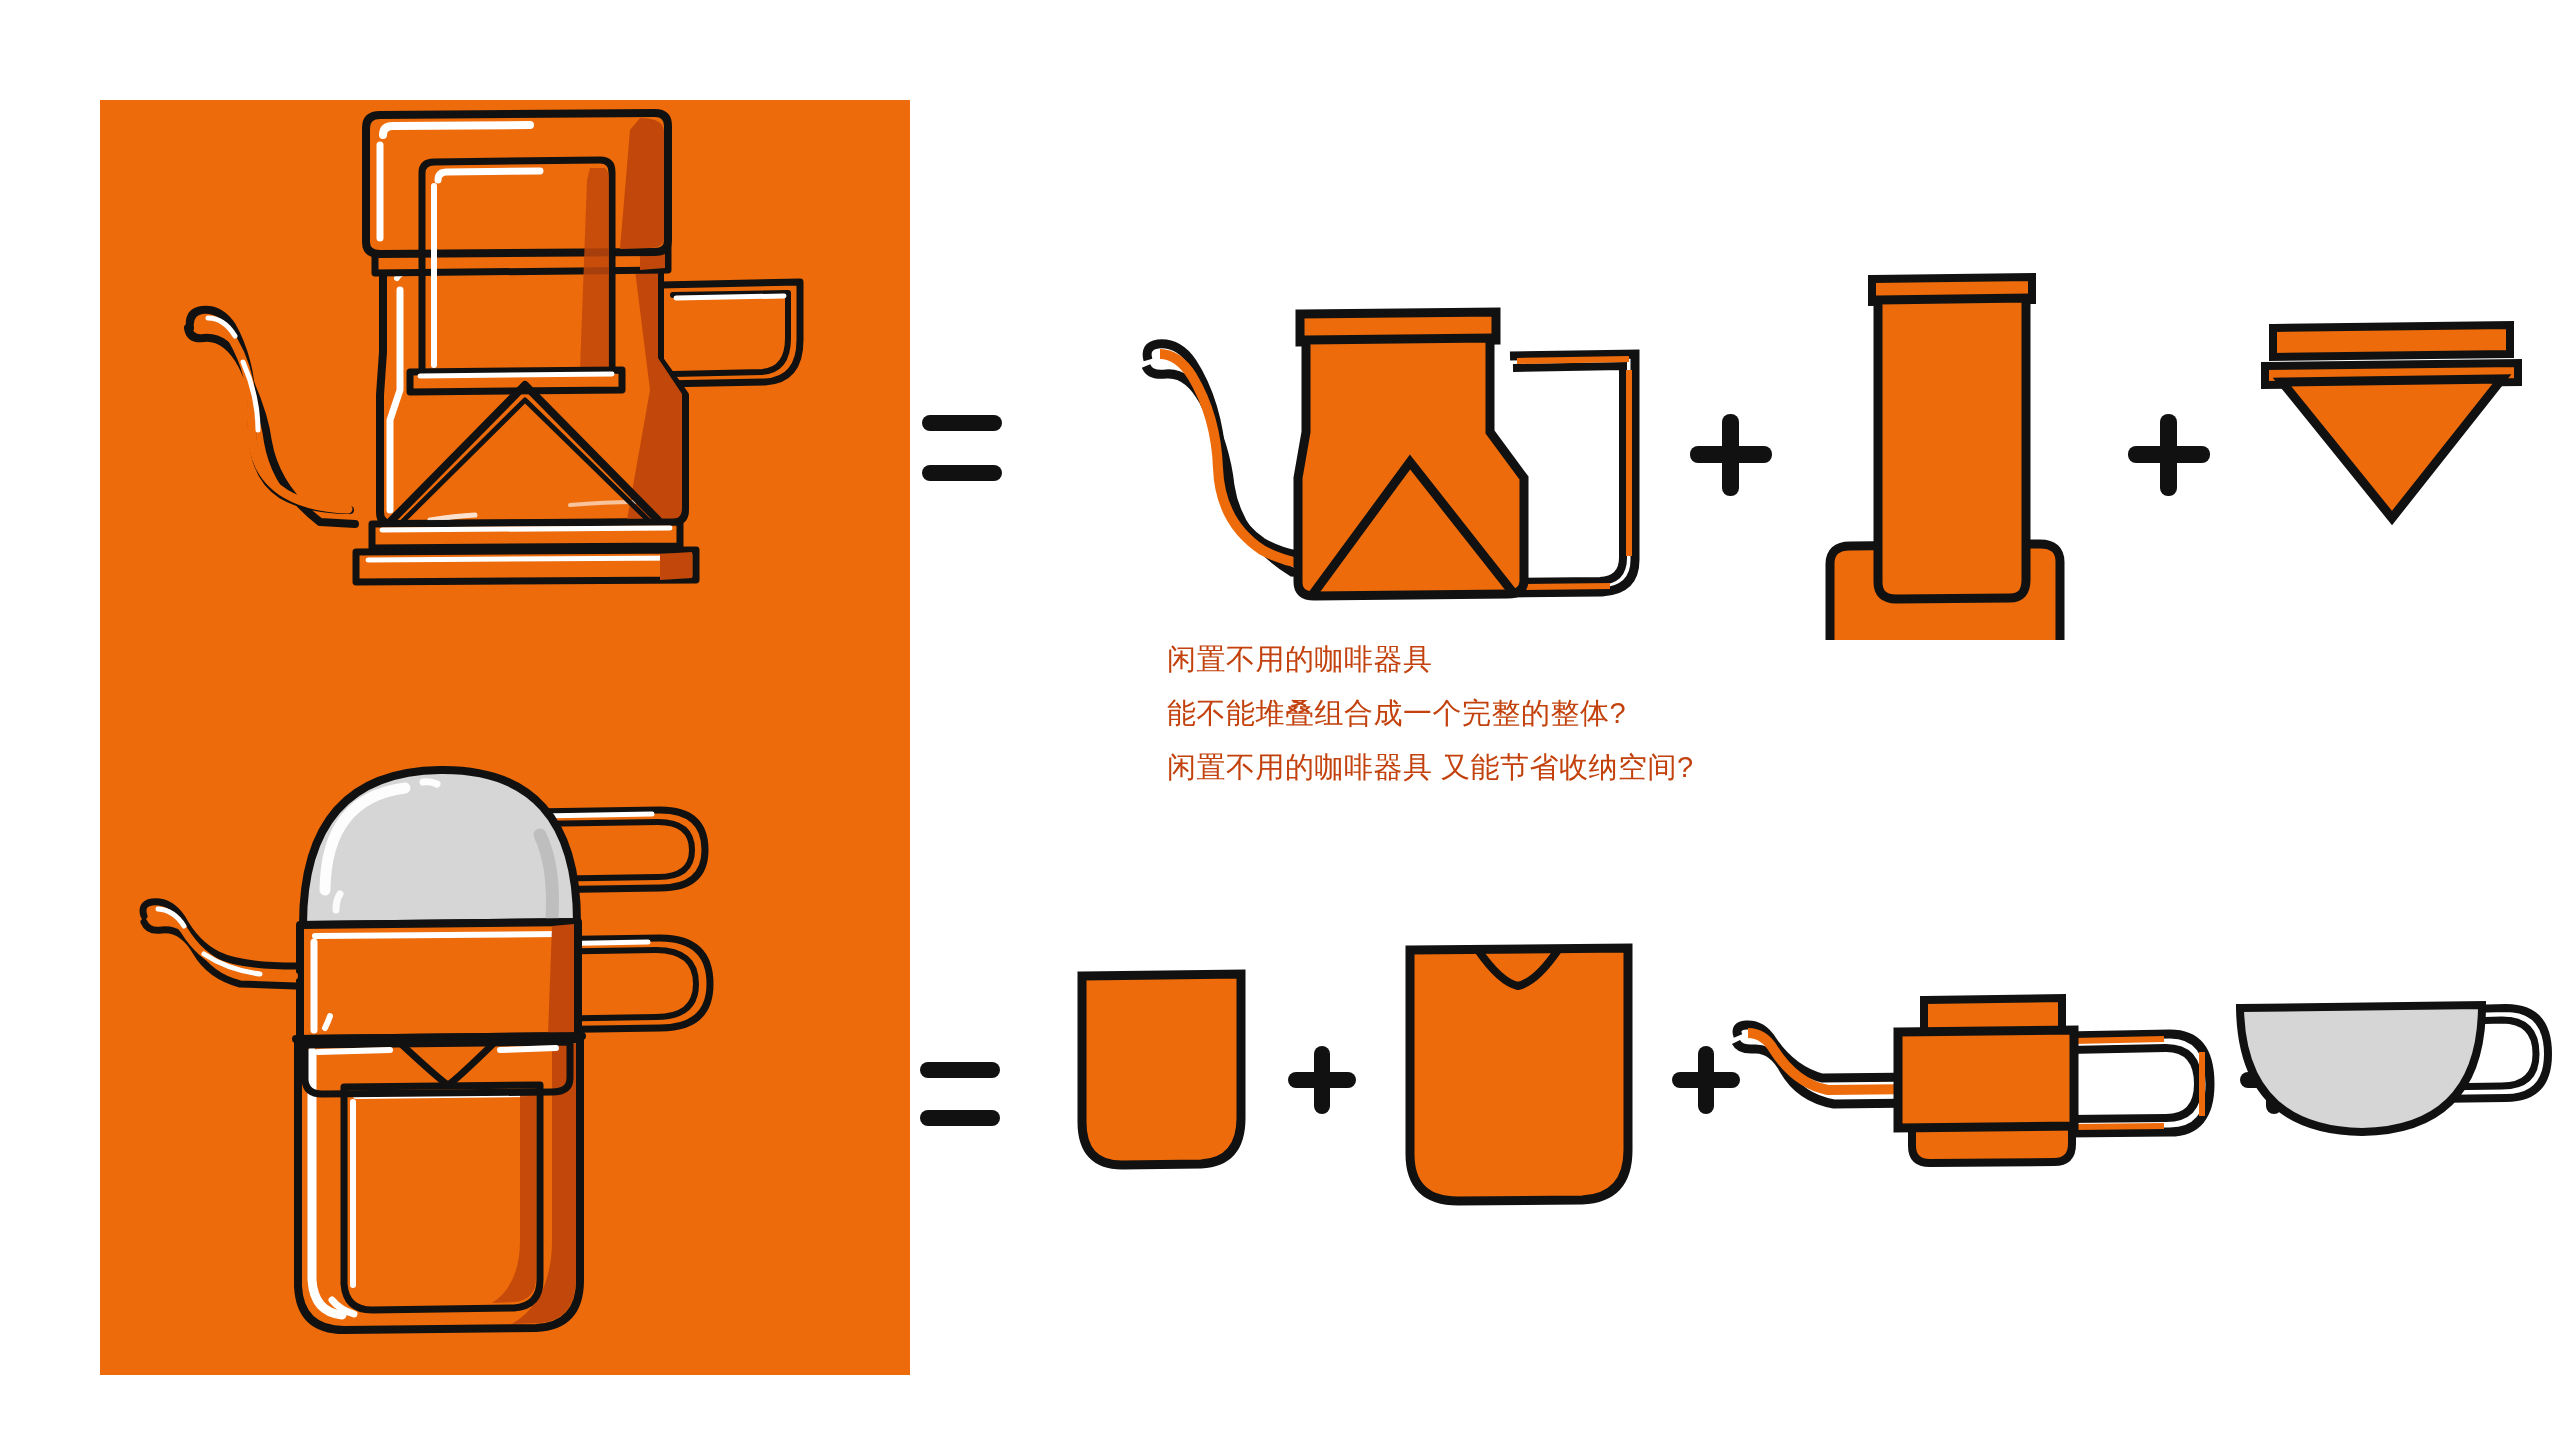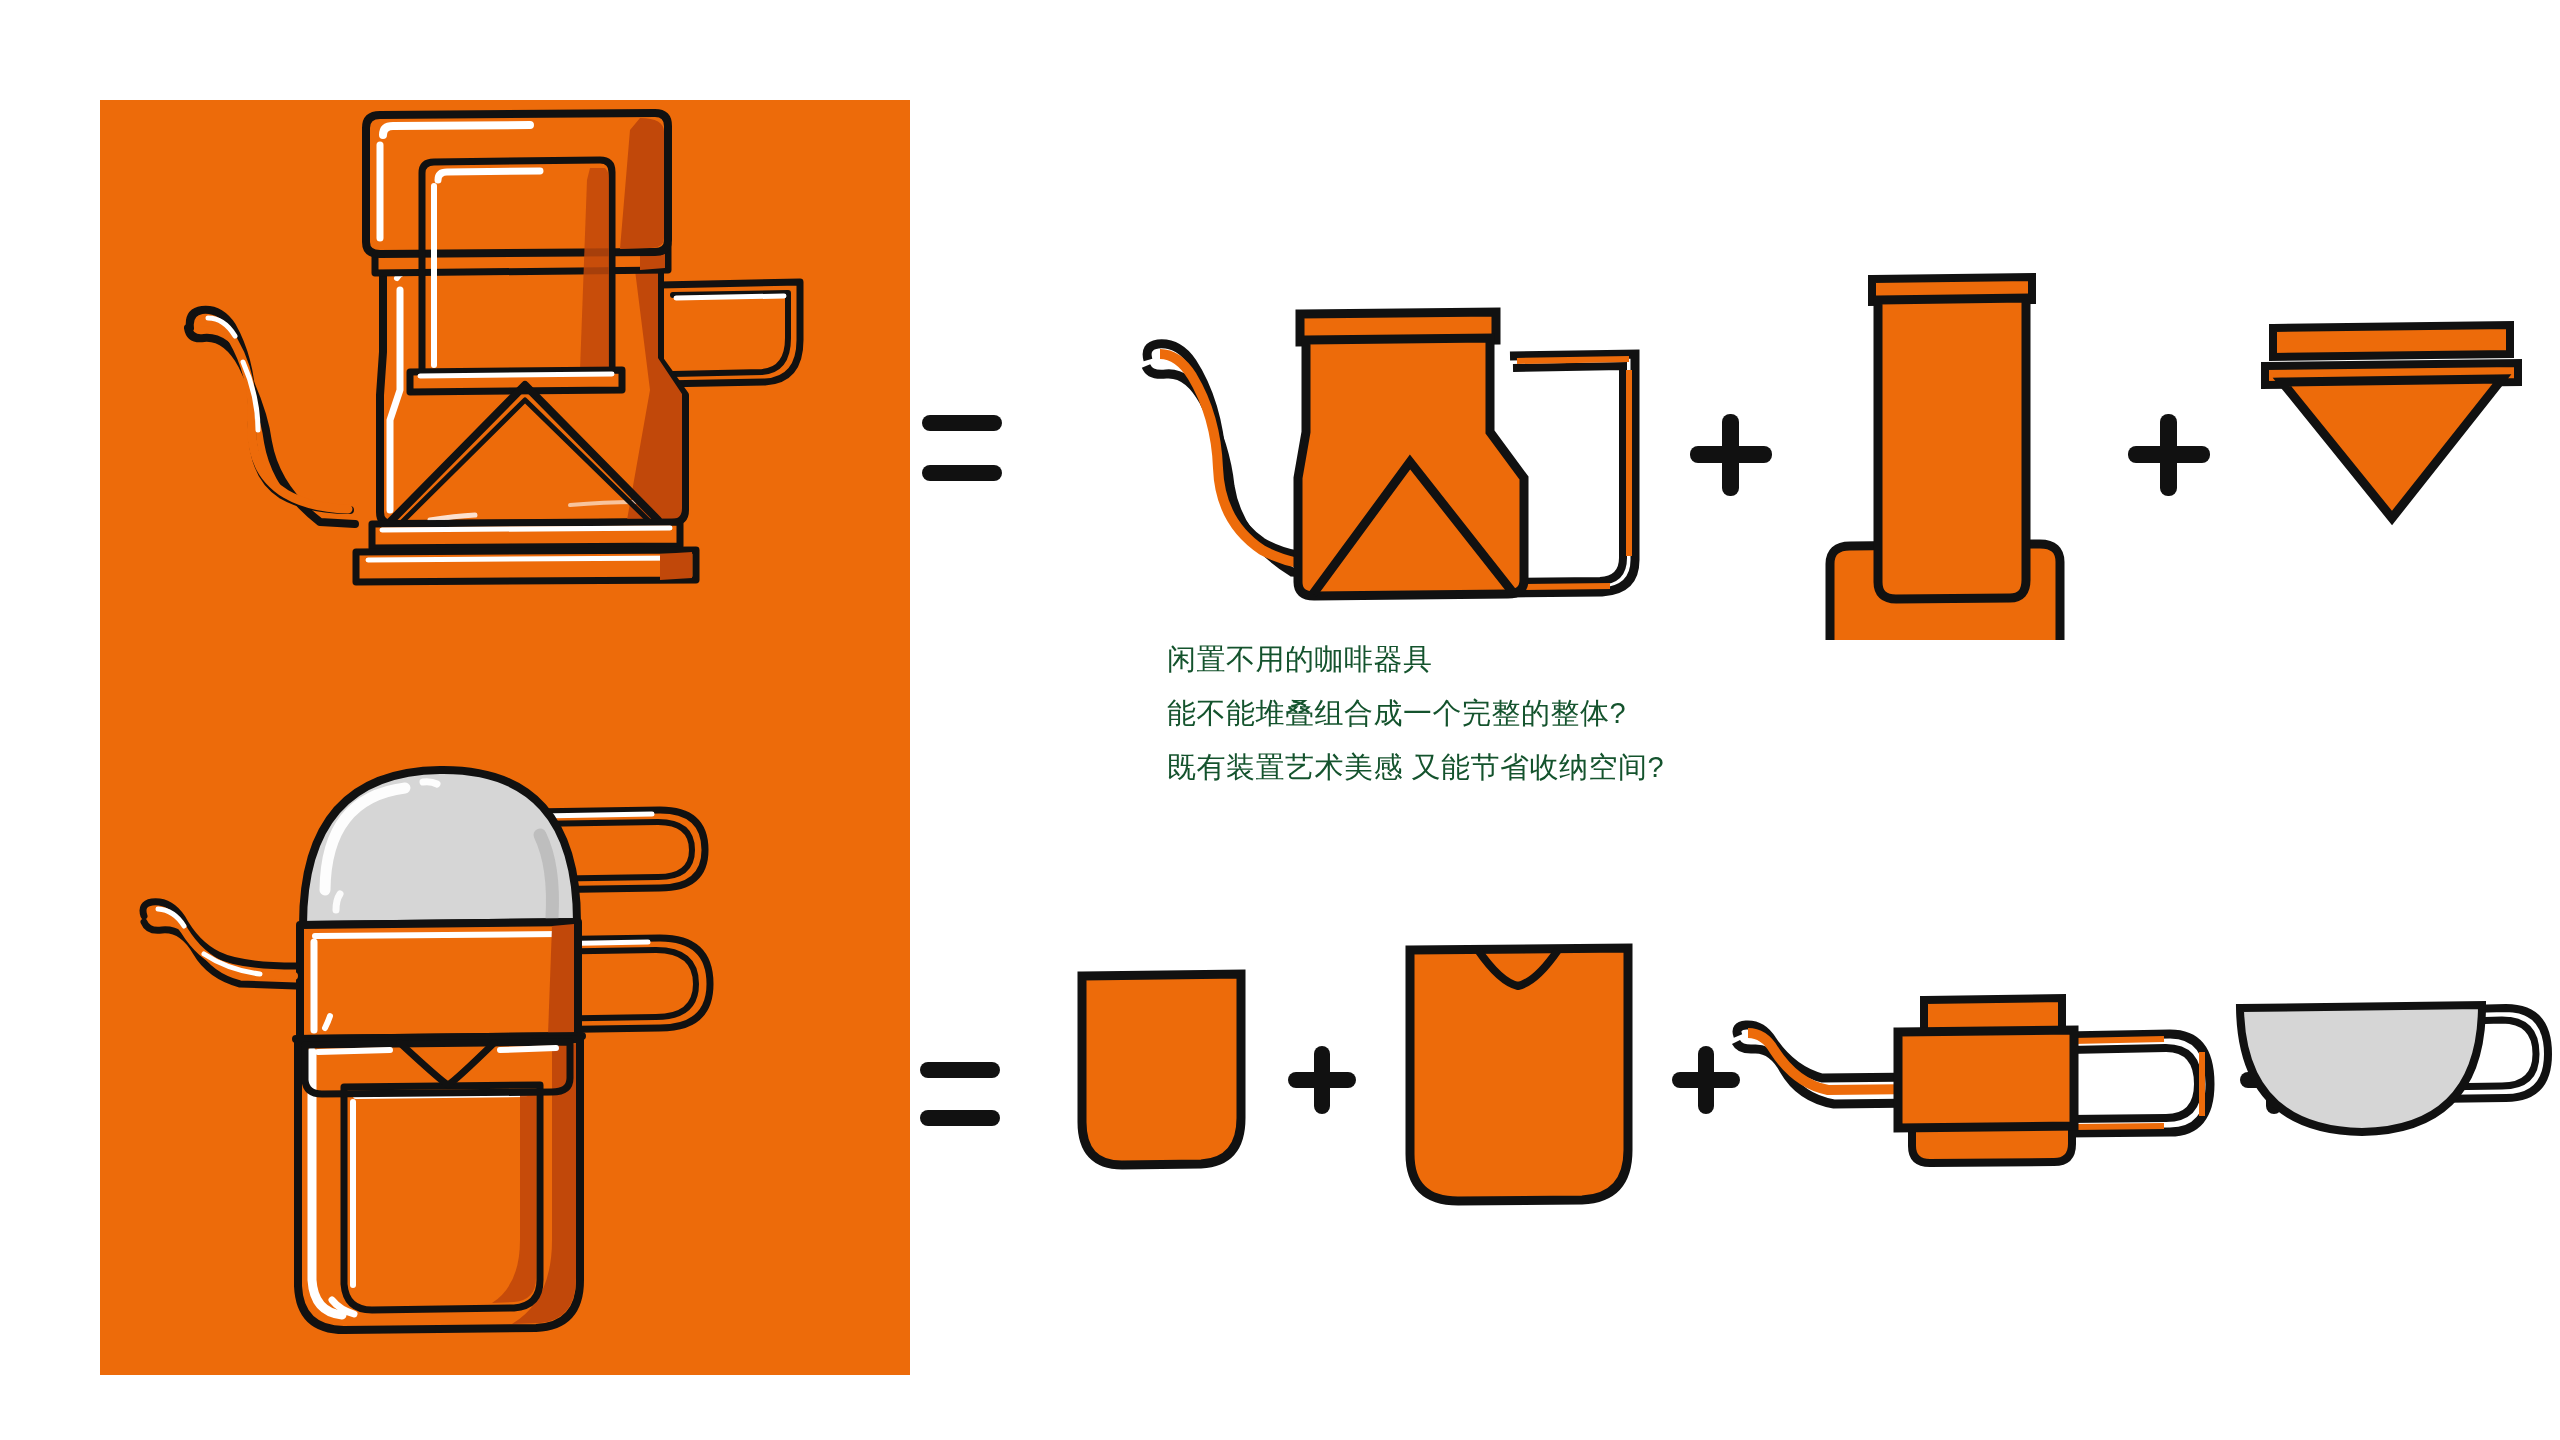--- a/index.html
+++ b/index.html
@@ -55,21 +55,21 @@
   #caption-title {
     font-size: 33px;
     font-weight: bold;
     color: #1d1d1d;
     letter-spacing: 1px;
     margin: 0 0 22px 0;
     line-height: 1.1;
   }
   .caption-line {
     font-size: 29px;
-    color: #14532d;
+    color: #c2410c;
     line-height: 1.0;
     margin: 0 0 25px 0;
     letter-spacing: 0.5px;
     white-space: pre;
   }
   .caption-line:last-child { margin-bottom: 0; }
 </style>
 </head>
 <body>
 
@@ -240,21 +240,21 @@
         <path d="M1363 78 L1600 75 L1600 104 L1363 107 Z" fill="#ED6B0A" stroke="#111" stroke-width="8"></path>
         <path d="M1355 116 L1608 113 L1608 132 L1355 135 Z" fill="#ED6B0A" stroke="#111" stroke-width="8"></path>
         <path d="M1372 132 L1592 129 L1482 268 Z" fill="#ED6B0A" stroke="#111" stroke-width="9"></path>
       </g>
     </svg>
   </div>
 
   <div id="text-block" style="position:absolute;left:257px;top:645px;width:1000px;">
     <div class="caption-line">闲置不用的咖啡器具</div>
     <div class="caption-line">能不能堆叠组合成一个完整的整体?</div>
-    <div class="caption-line">既有装置艺术美感 又能节省收纳空间?</div>
+    <div class="caption-line">闲置不用的咖啡器具 又能节省收纳空间?</div>
   </div>
 
   <div class="eq-row" id="row-bottom">
     <svg width="1650" height="340" viewBox="0 0 1650 340">
 
       <g fill="#111">
         <rect x="10" y="122" width="80" height="16" rx="8"></rect>
         <rect x="10" y="170" width="80" height="16" rx="8"></rect>
       </g>
 

